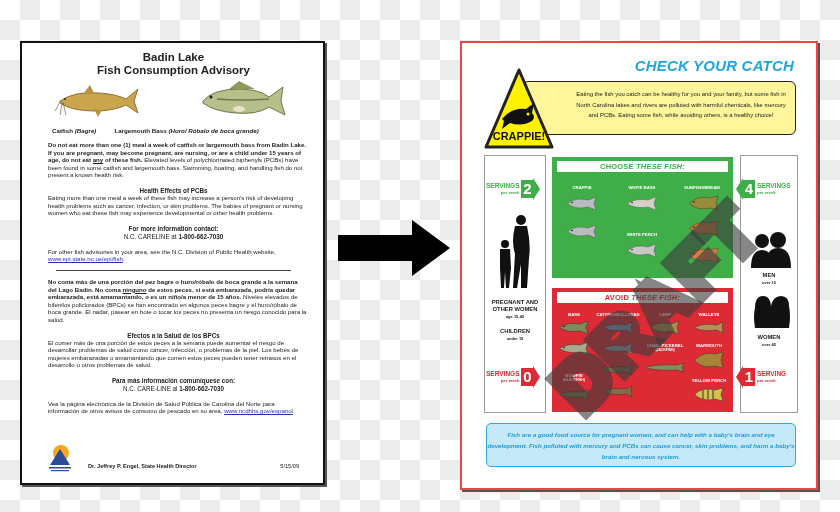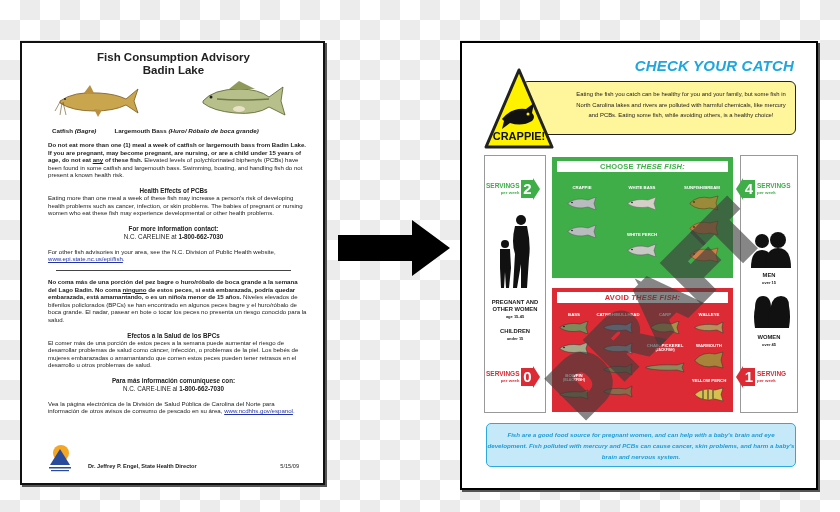--- a/index.html
+++ b/index.html
@@ -39,21 +39,21 @@
   .logo { position: absolute; left: 14px; bottom: 2px; width: 24px; height: 30px; }
   .dl-sign { position: absolute; left: 54px; bottom: 6px; font-size: 5.6px; font-weight: bold; }
   .dl-date { position: absolute; right: 14px; bottom: 6px; font-size: 5.6px; }
 
   
   .big-arrow { position: absolute; left: 338px; top: 220px; width: 112px; height: 56px; }
 
   
   .doc-right {
     position: absolute; left: 460px; top: 41px; width: 358px; height: 449px;
-    background: #fff; border: 2px solid #000000; box-shadow: 2px 2px 0 #555;
+    background: #fff; border: 2px solid #ef4444; box-shadow: 2px 2px 0 #555;
   }
   .cyc-title {
     position: absolute; right: 22px; top: 14px;
     color: #1fa6df; font-weight: bold; font-style: italic; font-size: 15px; letter-spacing: 0.2px;
   }
   .intro-box {
     position: absolute; left: 60px; top: 38px; width: 274px; height: 54px;
     background: #fff59b; border: 1.5px solid #222; border-radius: 6px;
     padding: 7px 8px 0 52px; font-size: 5.9px; line-height: 10.5px; text-align: center; color: #222;
   }
@@ -110,22 +110,22 @@
     font-size: 70px; font-weight: bold; letter-spacing: 4px; color: transparent;
     -webkit-text-stroke: 11px rgba(60,60,60,0.62);
     pointer-events: none; white-space: nowrap;
   }
 </style>
 </head>
 <body>
 
 <div class="doc-left">
   <div class="dl-title">
+    <div>Badin Lake</div>
     <div>Fish Consumption Advisory</div>
-    <div>Badin Lake</div>
   </div>
 
   <div class="dl-fish-row">
     <svg class="fish-img catfish" viewBox="0 0 86 40">
       <path d="M6 20 Q20 10 45 12 Q62 13 72 18 L84 8 L80 20 L84 32 L72 24 Q60 30 40 30 Q18 30 6 22 Z" fill="#c9a54e" stroke="#7a5a20" stroke-width="0.8"></path>
       <path d="M30 12 L36 4 L40 12 Z" fill="#b89040"></path>
       <path d="M40 28 L44 36 L48 29 Z" fill="#b89040"></path>
       <path d="M6 21 L1 30 M8 22 L6 34 M9 21 L12 34" stroke="#6b4a18" stroke-width="0.6" fill="none"></path>
       <circle cx="11" cy="18" r="1" fill="#222"></circle>
     </svg>

